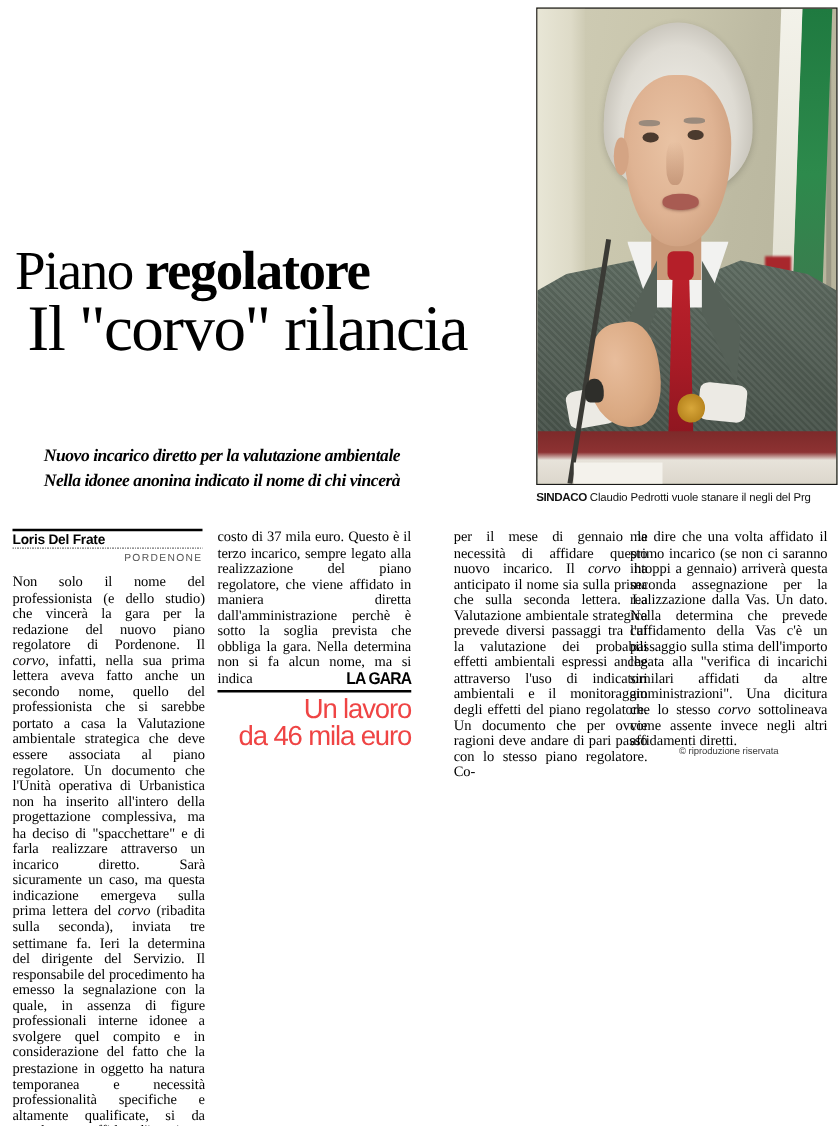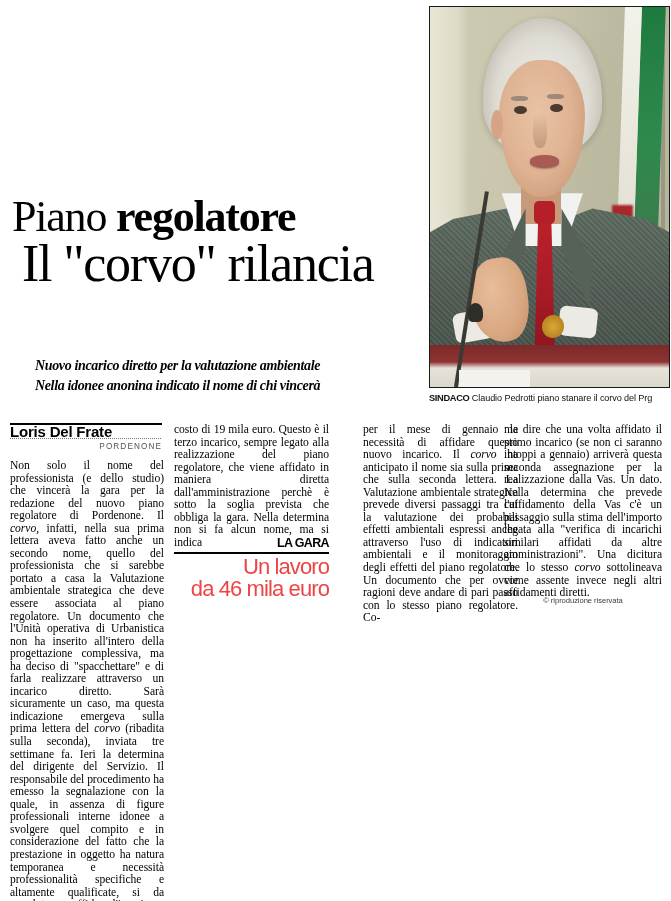--- a/index.html
+++ b/index.html
@@ -236,21 +236,21 @@
     width: 152px;
   }
   #byline-rule-top {
     height: 2px;
     background: #000;
     width: 100%;
   }
   #byline-name {
     font-family: "Liberation Sans", "DejaVu Sans", sans-serif;
     font-weight: bold;
-    font-size: 15px;
+    font-size: 11px;
     line-height: 12px;
     letter-spacing: -0.2px;
     color: #000;
     padding-top: 1px;
   }
   #byline-rule-bot {
     height: 1px;
     width: 100%;
     background: repeating-linear-gradient(90deg,#000 0 1px, transparent 1px 2px);
     opacity: .55;
@@ -363,21 +363,21 @@
       <div class="ph-layer ph-cuff"></div>
       <div class="ph-layer ph-cuff2"></div>
       <div class="ph-layer ph-hand"></div>
       <div class="ph-layer ph-watch"></div>
       <div class="ph-layer ph-mic"></div>
       <div class="ph-layer ph-mic-head"></div>
       <div class="ph-layer ph-paper"></div>
     </div>
   </div>
 
-  <div id="caption"><span class="cap-kicker">SINDACO</span> <span>Claudio Pedrotti piano stanare il corvo del Prg</span></div>
+  <div id="caption"><span class="cap-kicker">SINDACO</span> <span>Claudio Pedrotti vuole stanare il negli del Prg</span></div>
 
   <div id="headline">
     <div class="hl-line hl-line1"><span>Piano </span><span class="hl-strong">regolatore</span></div>
     <div class="hl-line hl-line2">Il "corvo" rilancia</div>
   </div>
 
   <div id="subhead">
     <div>Nuovo incarico diretto per la valutazione ambientale</div>
     <div>Nella idonee anonina indicato il nome di chi vincerà</div>
   </div>
@@ -386,21 +386,21 @@
     <div id="byline-rule-top"></div>
     <div id="byline-name">Loris Del Frate</div>
     <div id="byline-rule-bot"></div>
     <div id="dateline">PORDENONE</div>
   </div>
 
   <div class="col" id="col1">
       <p>Non solo il nome del professionista (e dello studio) che vincerà la gara per la redazione del nuovo piano regolatore di Pordenone. Il <em>corvo</em>, infatti, nella sua prima lettera aveva fatto anche un secondo nome, quello del professionista che si sarebbe portato a casa la Valutazione ambientale strategica che deve essere associata al piano regolatore. Un documento che l'Unità operativa di Urbanistica non ha inserito all'intero della progettazione complessiva, ma ha deciso di "spacchettare" e di farla realizzare attraverso un incarico diretto. Sarà sicuramente un caso, ma questa indicazione emergeva sulla prima lettera del <em>corvo</em> (ribadita sulla seconda), inviata tre settimane fa. Ieri la determina del dirigente del Servizio. Il responsabile del procedimento ha emesso la segnalazione con la quale, in assenza di figure professionali interne idonee a svolgere quel compito e in considerazione del fatto che la prestazione in oggetto ha natura temporanea e necessità professionalità specifiche e altamente qualificate, si da mandato per affidare l'incarico a un professionista esterno. Il tutto per un</p>
     </div>
   <div class="col" id="col2">
-      <p>costo di 19 mila euro. Questo è il terzo incarico, sempre legato alla realizzazione del piano regolatore, che viene affidato in maniera diretta dall'amministrazione perchè è sotto la soglia prevista che obbliga la gara. Nella determina non si fa alcun nome, ma si indica</p>
+      <p>costo di 37 mila euro. Questo è il terzo incarico, sempre legato alla realizzazione del piano regolatore, che viene affidato in maniera diretta dall'amministrazione perchè è sotto la soglia prevista che obbliga la gara. Nella determina non si fa alcun nome, ma si indica</p>
     </div>
   <div class="col" id="col3">
       <p>per il mese di gennaio la necessità di affidare questo nuovo incarico. Il <em>corvo</em> ha anticipato il nome sia sulla prima che sulla seconda lettera. La Valutazione ambientale strategica prevede diversi passaggi tra cui la valutazione dei probabili effetti ambientali espressi anche attraverso l'uso di indicatori ambientali e il monitoraggio degli effetti del piano regolatore. Un documento che per ovvie ragioni deve andare di pari passo con lo stesso piano regolatore. Co-</p>
     </div>
   <div class="col" id="col4">
       <p>me dire che una volta affidato il primo incarico (se non ci saranno intoppi a gennaio) arriverà questa seconda assegnazione per la realizzazione dalla Vas. Un dato. Nella determina che prevede l'affidamento della Vas c'è un passaggio sulla stima dell'importo legata alla "verifica di incarichi similari affidati da altre amministrazioni". Una dicitura che lo stesso <em>corvo</em> sottolineava come assente invece negli altri affidamenti diretti.</p>
     </div>
 
   <div id="lagara">
     <div id="lagara-kicker">LA GARA</div>

